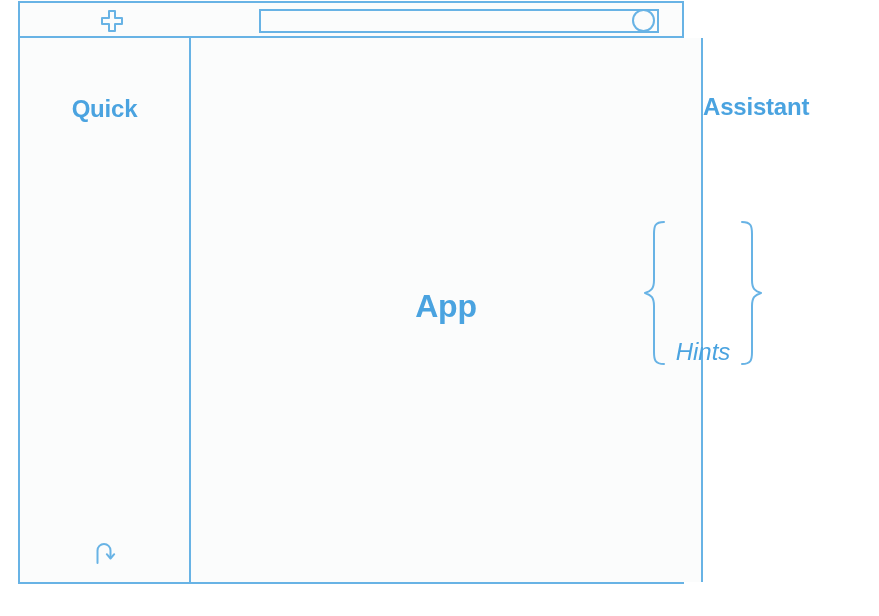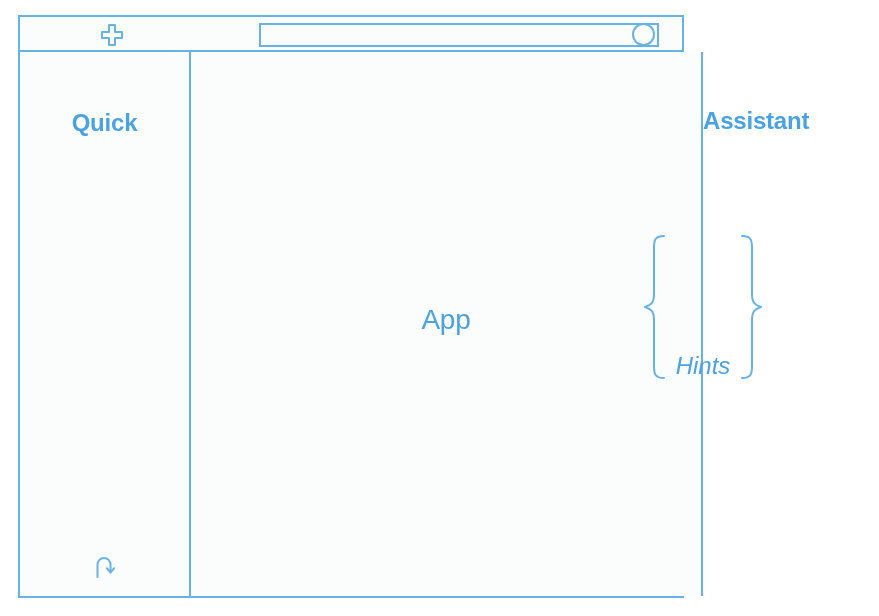--- a/index.html
+++ b/index.html
@@ -17,21 +17,21 @@
     left: 0; top: 0;
     width: 879px;
     height: 616px;
     background: #ffffff;
   }
 
   
   .browser-frame {
     position: absolute;
     left: 18px;
-    top: 15px;
+    top: 1px;
     width: 666px;
     height: 583px;
     box-sizing: border-box;
     border: 2px solid #68b3e5;
     background: #d946ef;
   }
 
   
   .title-bar {
     position: absolute;
@@ -163,22 +163,22 @@
     box-sizing: border-box;
     border-right: 2px solid #68b3e5;
     background: #fbfcfc;
     display: flex;
     align-items: center;
     justify-content: center;
   }
 
   .app-label {
     color: #4aa3e0;
-    font-size: 28px;
-    font-weight: normal;
+    font-size: 32px;
+    font-weight: bold;
     letter-spacing: -0.2px;
     margin-top: -8px;
   }
 
   .assistant-panel {
     position: absolute;
     left: 683px;
     top: 0;
     right: 0;
     height: 100%;

